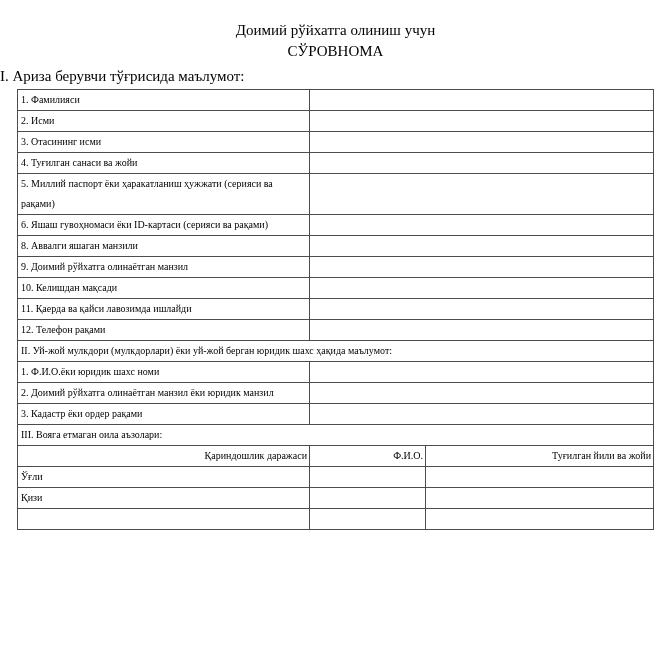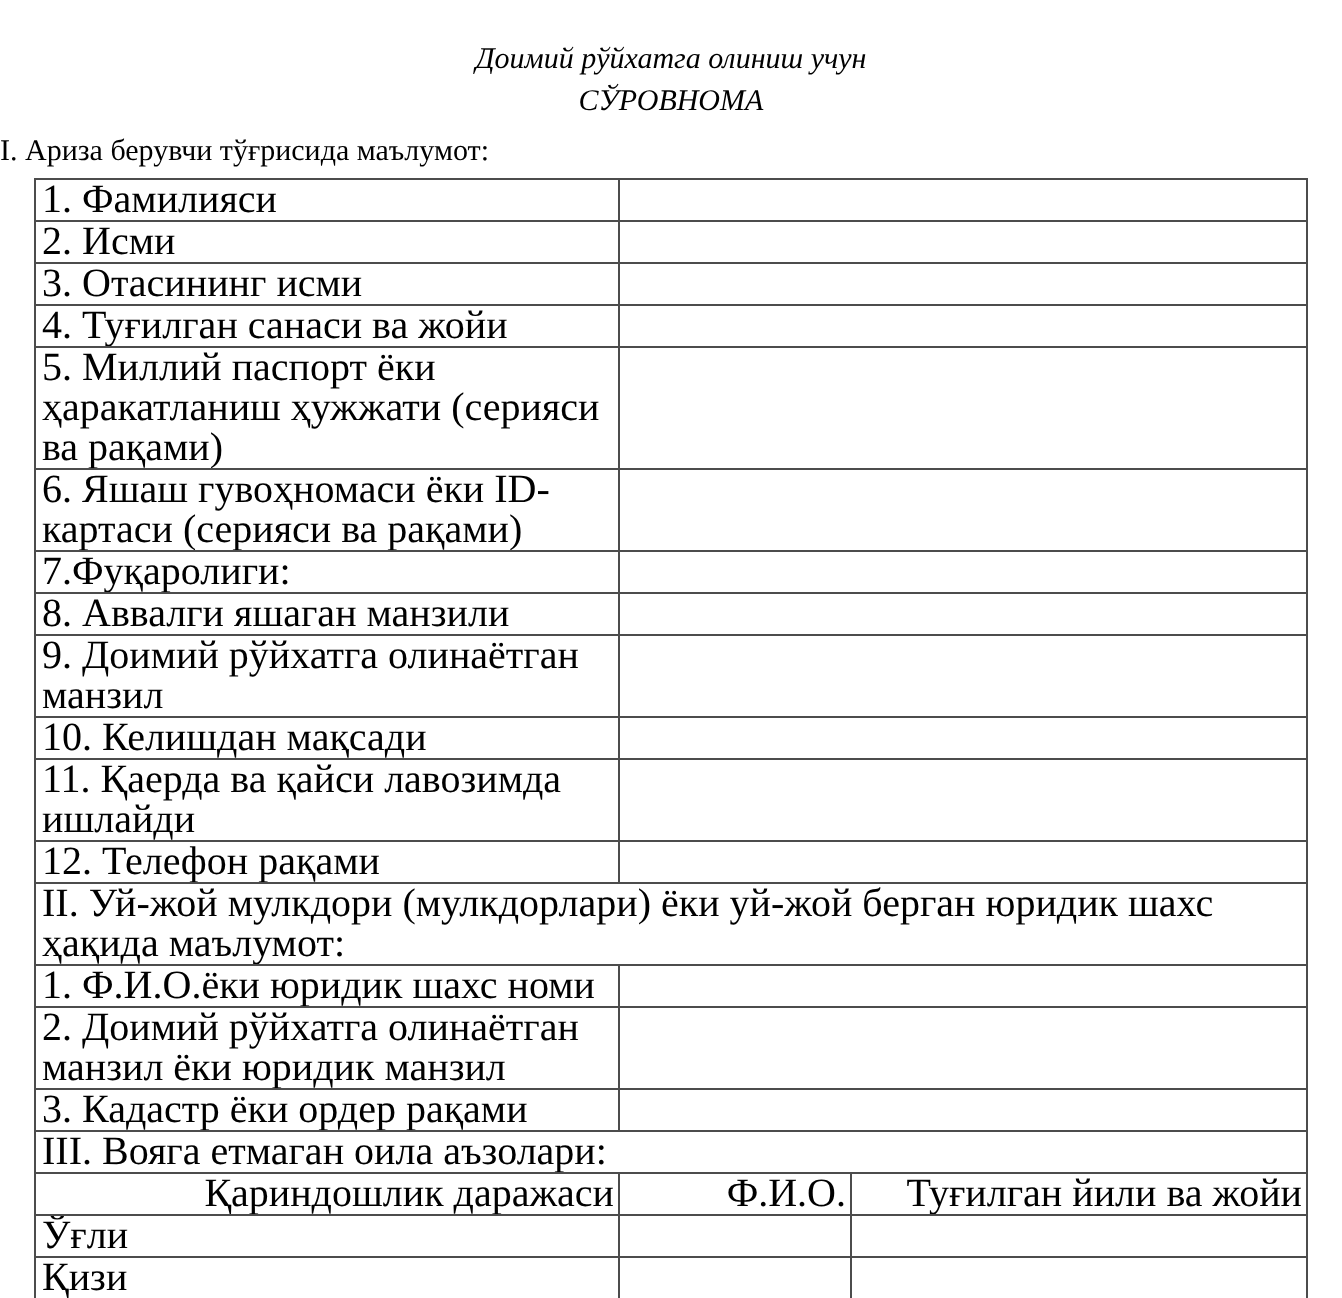--- a/index.html
+++ b/index.html
@@ -15,36 +15,35 @@
     overflow: hidden;
   }
   .page {
     padding-top: 20px;
   }
   .title-line {
     text-align: center;
     font-size: 15px;
     line-height: 21px;
     white-space: pre;
-    font-style: italic;
   }
   .section-heading-top {
     font-size: 15px;
     line-height: 21px;
     margin-top: 4px;
   }
   table.form-table {
     border-collapse: collapse;
     table-layout: fixed;
     margin: 2px 0 0 17px;
     width: 636px;
   }
   table.form-table td {
     border: 1px solid #4c4c4c;
-    font-size: 20px;
+    font-size: 10px;
     line-height: 20px;
     height: 20px;
     padding: 0 2px 0 3px;
     vertical-align: top;
     overflow: hidden;
   }
   td.sec-head {
     text-align: left;
   }
   td.col-head {
@@ -86,24 +85,20 @@
       <tr>
         <td>4. Туғилган санаси ва жойи</td>
         <td colspan="2"></td>
       </tr>
       <tr>
         <td>5. Миллий паспорт ёки ҳаракатланиш ҳужжати (серияси ва рақами)</td>
         <td colspan="2"></td>
       </tr>
       <tr>
         <td>6. Яшаш гувоҳномаси ёки ID-картаси (серияси ва рақами)</td>
-        <td colspan="2"></td>
-      </tr>
-      <tr>
-        <td>7.Фуқаролиги:</td>
         <td colspan="2"></td>
       </tr>
       <tr>
         <td>8. Аввалги яшаган манзили</td>
         <td colspan="2"></td>
       </tr>
       <tr>
         <td>9. Доимий рўйхатга олинаётган манзил</td>
         <td colspan="2"></td>
       </tr>

